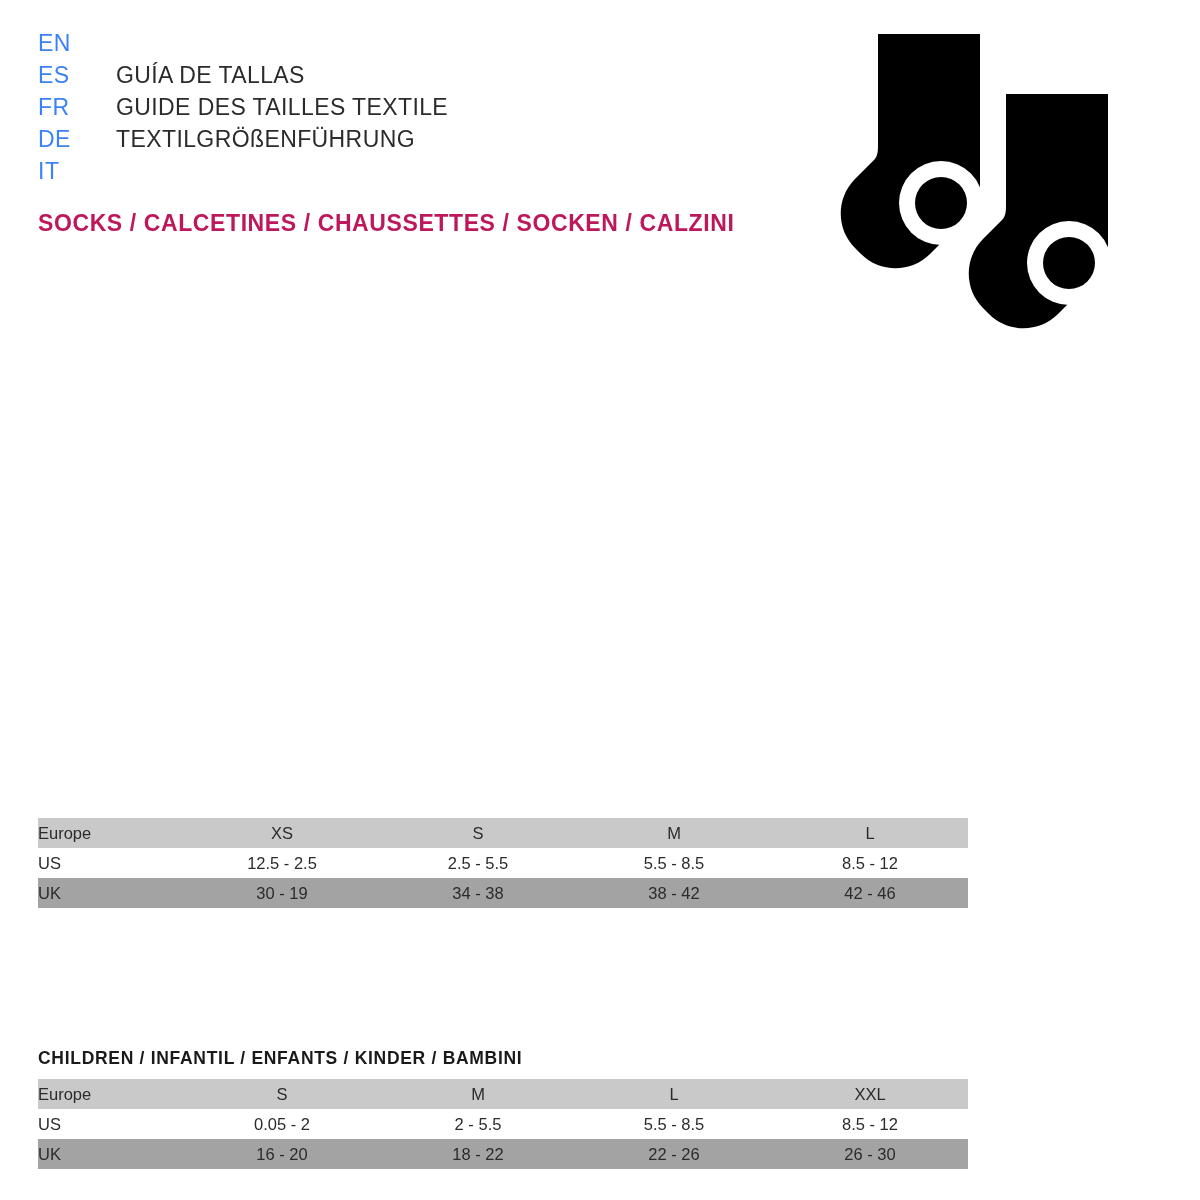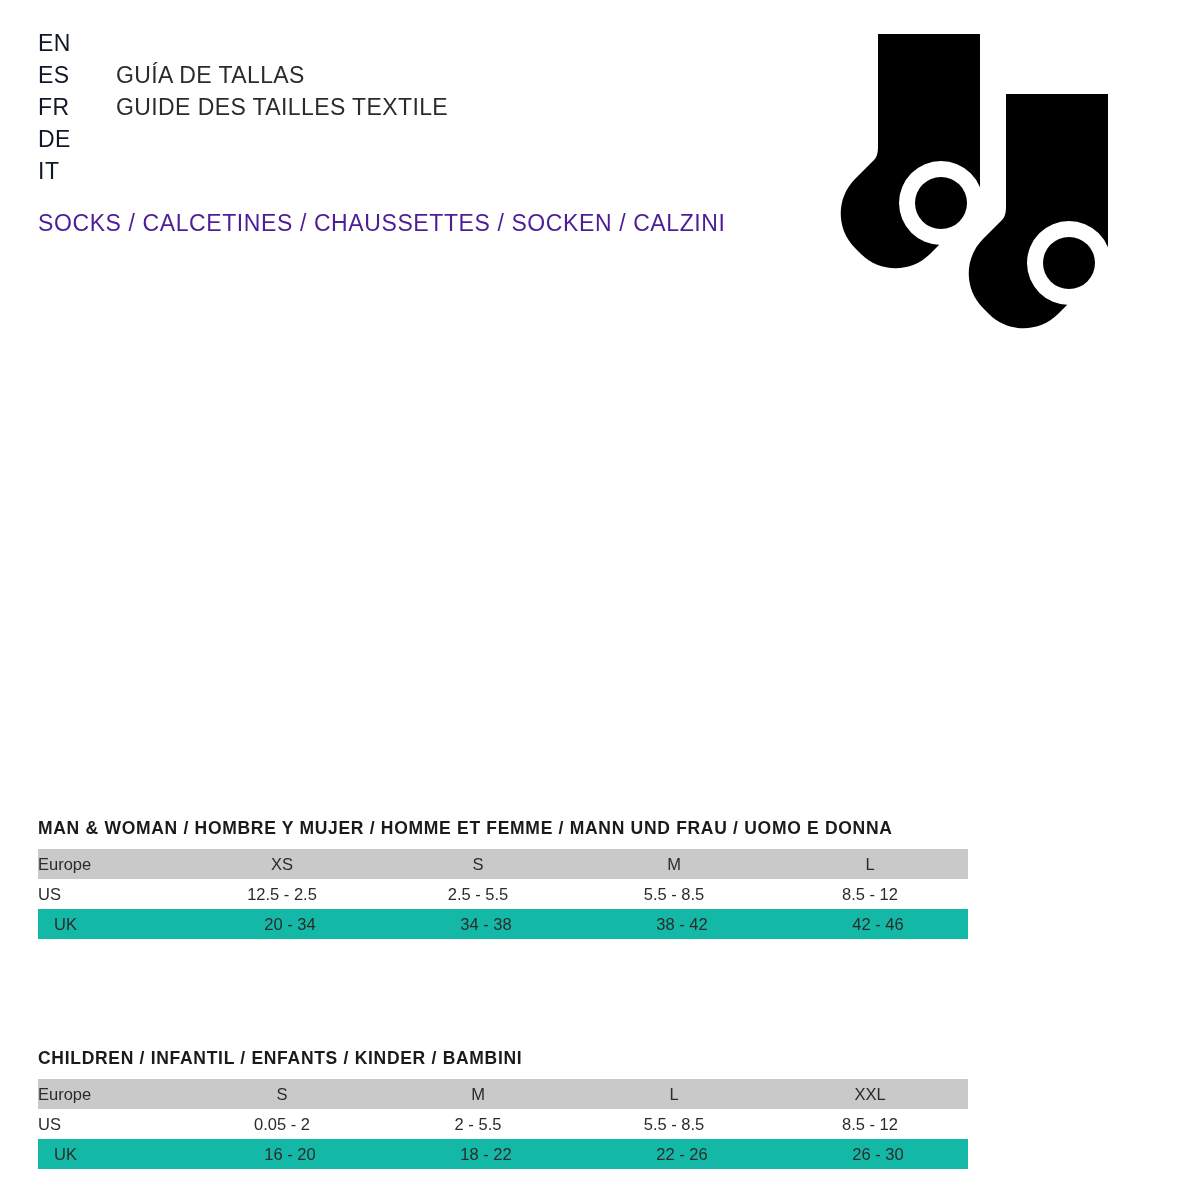--- a/index.html
+++ b/index.html
@@ -26,35 +26,35 @@
   .lang-row {
     display: flex;
     align-items: baseline;
     height: 32px;
   }
   .lang-code {
     width: 78px;
     font-size: 23px;
     font-weight: 400;
     letter-spacing: 0.5px;
-    color: #0f172a;
+    color: #3b82f6;
   }
   .lang-text {
     font-size: 23px;
     font-weight: 400;
     letter-spacing: 0.4px;
     color: #2b2b2b;
     white-space: nowrap;
   }
   .product-title {
     margin-top: 20px;
     font-size: 23px;
-    font-weight: normal;
+    font-weight: bold;
     letter-spacing: 0.6px;
-    color: #4c1d95;
+    color: #be185d;
     white-space: nowrap;
   }
 
   
   .socks-illustration {
     position: absolute;
     left: 810px;
     top: 28px;
     width: 330px;
     height: 340px;
@@ -90,22 +90,21 @@
     padding: 0;
     vertical-align: middle;
   }
   table.size-table tr.row-head td {
     background: #c9c9c9;
   }
   table.size-table tr.row-alt td {
     background: #ffffff;
   }
   table.size-table tr.row-shade td {
-    background: #14b8a6;
-    padding-left: 16px;
+    background: #a3a3a3;
   }
   td.label-cell {
     text-align: left;
     padding-left: 9px;
     width: 146px;
   }
   td.val-cell {
     text-align: center;
     width: 196px;
   }
@@ -124,20 +123,21 @@
     <span class="lang-text">GUÍA DE TALLAS</span>
   </div>
 
   <div class="lang-row">
     <span class="lang-code">FR</span>
     <span class="lang-text">GUIDE DES TAILLES TEXTILE</span>
   </div>
 
   <div class="lang-row">
     <span class="lang-code">DE</span>
+    <span class="lang-text">TEXTILGRÖßENFÜHRUNG</span>
   </div>
 
   <div class="lang-row">
     <span class="lang-code">IT</span>
   </div>
 
   <div class="product-title">SOCKS / CALCETINES / CHAUSSETTES / SOCKEN / CALZINI</div>
 </div>
 
 <div class="socks-illustration">
@@ -145,40 +145,39 @@
 
     <path fill="#000000" d="M68 6 h102 v150 c0 12 -4 24 -13 33 l-37 37 c-19 19 -50 19 -69 0 l-6 -6 c-19 -19 -19 -50 0 -69 l19 -19 c4 -4 4 -10 4 -15 z"></path>
     <path fill="#ffffff" d="M131 133 a42 42 0 1 1 0 84 a42 42 0 1 1 0 -84 z m0 16 a26 26 0 1 0 0 52 a26 26 0 1 0 0 -52 z"></path>
 
     <path fill="#000000" d="M196 66 h102 v150 c0 12 -4 24 -13 33 l-37 37 c-19 19 -50 19 -69 0 l-6 -6 c-19 -19 -19 -50 0 -69 l19 -19 c4 -4 4 -10 4 -15 z"></path>
     <path fill="#ffffff" d="M259 193 a42 42 0 1 1 0 84 a42 42 0 1 1 0 -84 z m0 16 a26 26 0 1 0 0 52 a26 26 0 1 0 0 -52 z"></path>
   </svg>
 </div>
 
 <div class="table-block adult">
-  <div class="table-caption">MAN &amp; WOMAN / HOMBRE Y MUJER / HOMME ET FEMME / MANN UND FRAU / UOMO E DONNA</div>
   <table class="size-table">
     <tbody>
         <tr class="row-head">
       <td class="label-cell">Europe</td>
       <td class="val-cell">XS</td>
       <td class="val-cell">S</td>
       <td class="val-cell">M</td>
       <td class="val-cell">L</td>
     </tr>
     <tr class="row-alt">
       <td class="label-cell">US</td>
       <td class="val-cell">12.5 - 2.5</td>
       <td class="val-cell">2.5 - 5.5</td>
       <td class="val-cell">5.5 - 8.5</td>
       <td class="val-cell">8.5 - 12</td>
     </tr>
     <tr class="row-shade">
       <td class="label-cell">UK</td>
-      <td class="val-cell">20 - 34</td>
+      <td class="val-cell">30 - 19</td>
       <td class="val-cell">34 - 38</td>
       <td class="val-cell">38 - 42</td>
       <td class="val-cell">42 - 46</td>
     </tr>
   </tbody>
     </table>
 </div>
 
 <div class="table-block children">
   <div class="table-caption">CHILDREN / INFANTIL / ENFANTS / KINDER / BAMBINI</div>

